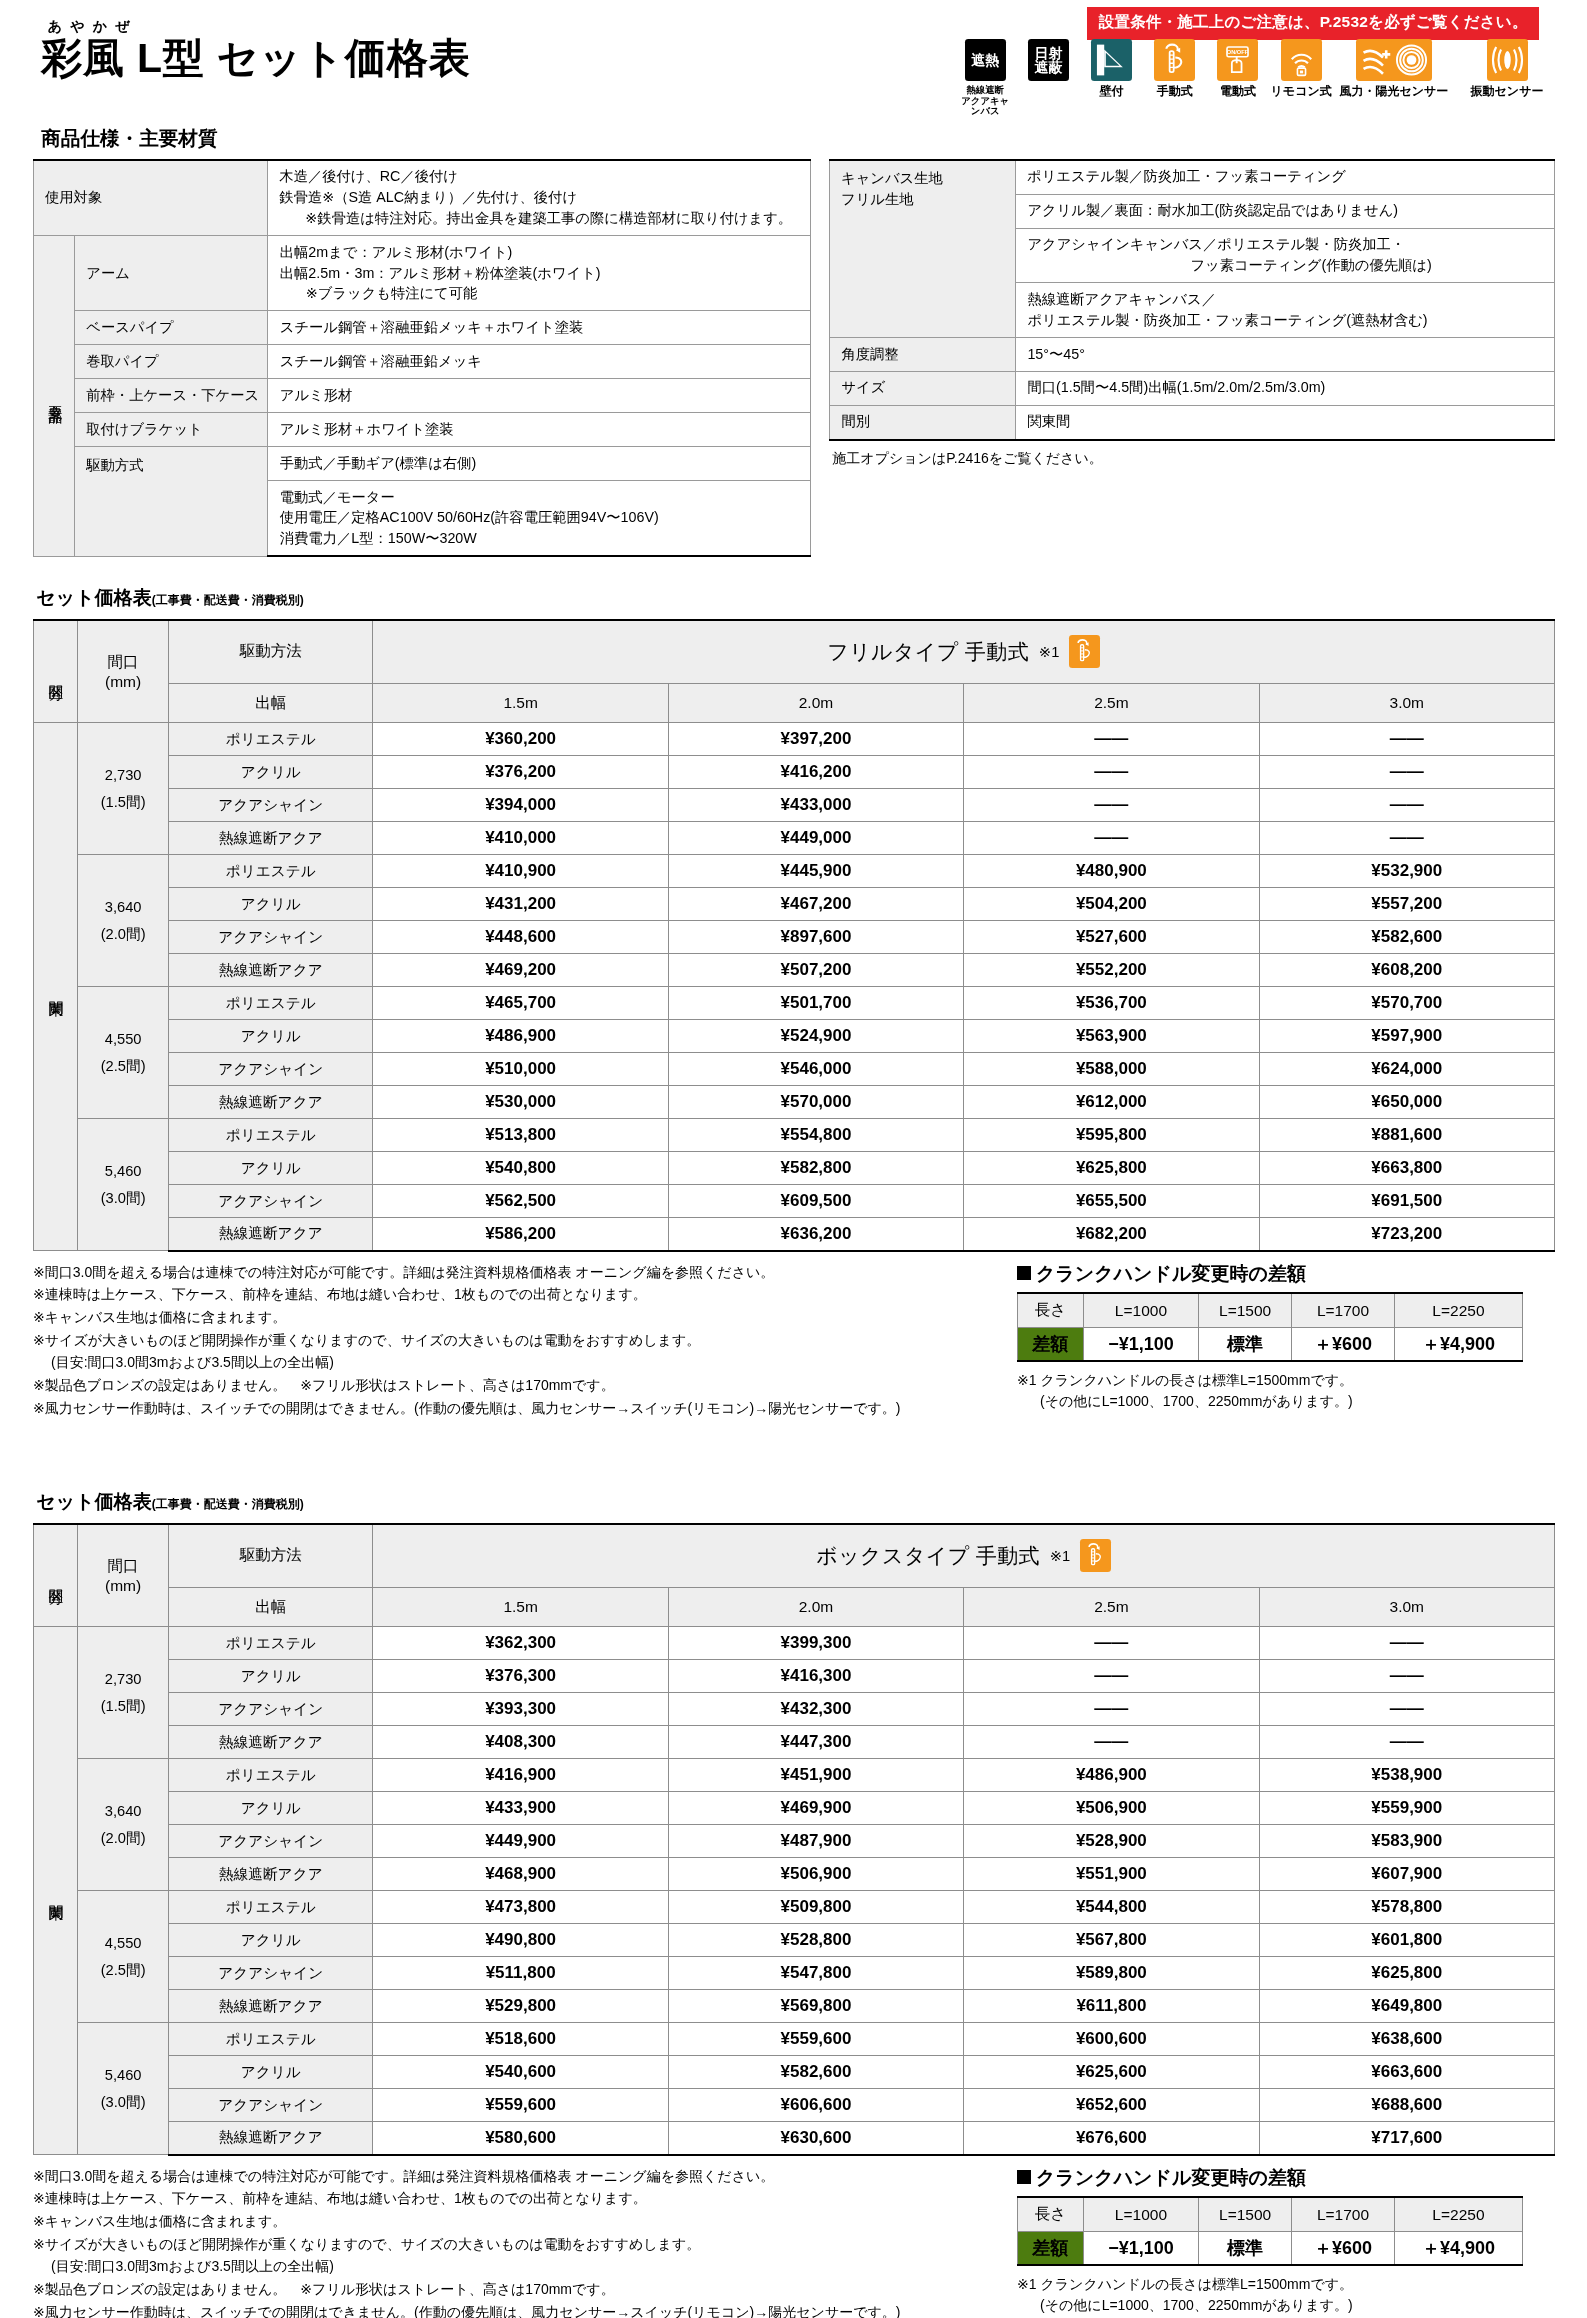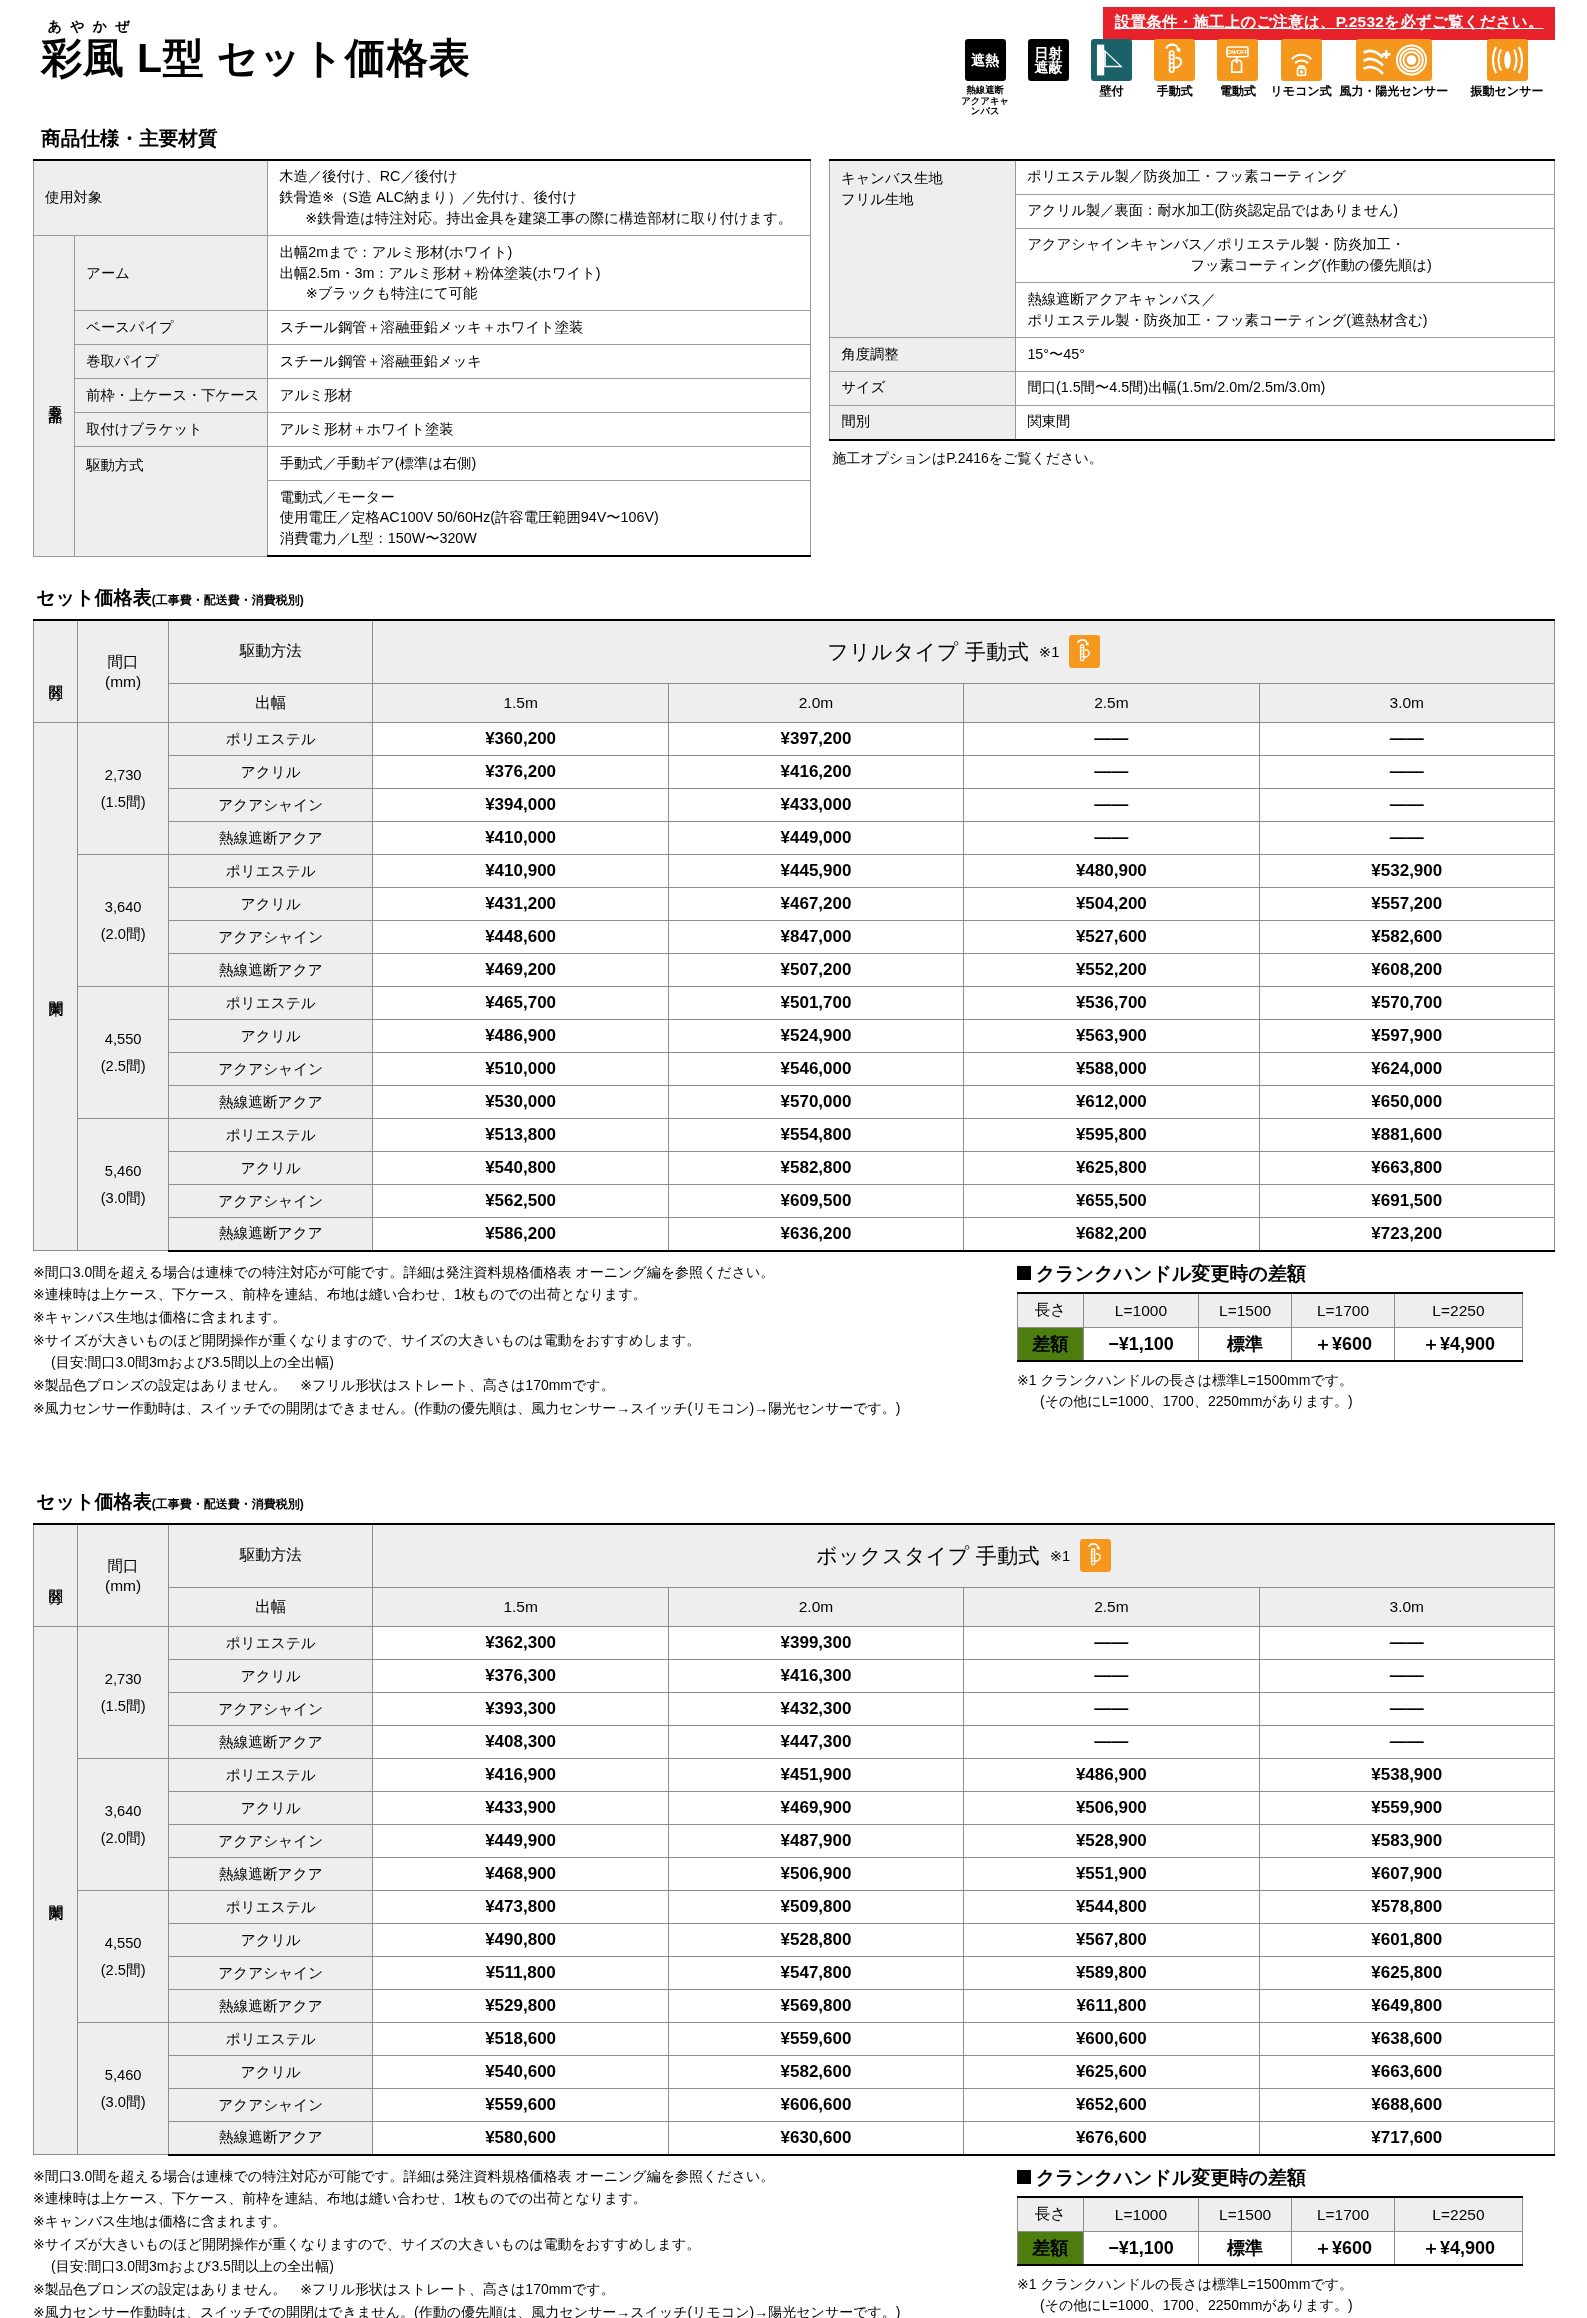--- a/index.html
+++ b/index.html
@@ -14,25 +14,24 @@
   .page { position: relative; width: 1588px; min-height: 2319px; padding: 0 33px; }
 
   
   .header { position: relative; height: 122px; }
   .title-block { position: absolute; left: 8.2px; top: 18px; }
   .ruby { font-size: 14px; letter-spacing: 8.2px; font-weight: 700; margin-left: 6.5px; margin-bottom: 0.8px; }
   .main-title { font-size: 41px; font-weight: 900; letter-spacing: 0.8px; line-height: 1.05; white-space: nowrap; }
   .sec-title { font-size: 19.6px; font-weight: 900; letter-spacing: 0px; margin: 3.3px 0 6.5px 8.2px; }
 
   .notice-bar {
-    position:absolute; right: 0px; top: 6.5px;
+    position:absolute; right: 16px; top: 6.5px;
     background: #e8222a; color:#fff; font-weight: 800;
     font-size: 15.5px; padding: 5.7px 11.4px 6.5px 11.4px; letter-spacing: 0.2px;
     white-space: nowrap;
-    text-decoration: underline;
   }
   .icon-row { position:absolute; right: 0px; top: 39px; display:flex; align-items:flex-start; gap: 8.2px; }
   .icon-cell { width: 55px; display:flex; flex-direction:column; align-items:center; }
   .badge {
     width: 41px; height: 42px; border-radius: 3.3px;
     display:flex; align-items:center; justify-content:center;
     color:#fff; font-weight: 900; font-size: 14px; line-height: 1.0; text-align:center;
   }
   .badge.green { background:#000000; }
   .badge.orange { background:#f5971d; }
@@ -405,21 +404,21 @@
         <tr>
           <td class="drv">アクリル</td>
           <td class="pr">¥431,200</td>
           <td class="pr">¥467,200</td>
           <td class="pr">¥504,200</td>
           <td class="pr">¥557,200</td>
         </tr>
         <tr>
           <td class="drv">アクアシャイン</td>
           <td class="pr">¥448,600</td>
-          <td class="pr">¥847,000</td>
+          <td class="pr">¥897,600</td>
           <td class="pr">¥527,600</td>
           <td class="pr">¥582,600</td>
         </tr>
         <tr>
           <td class="drv">熱線遮断アクア</td>
           <td class="pr">¥469,200</td>
           <td class="pr">¥507,200</td>
           <td class="pr">¥552,200</td>
           <td class="pr">¥608,200</td>
         </tr>

